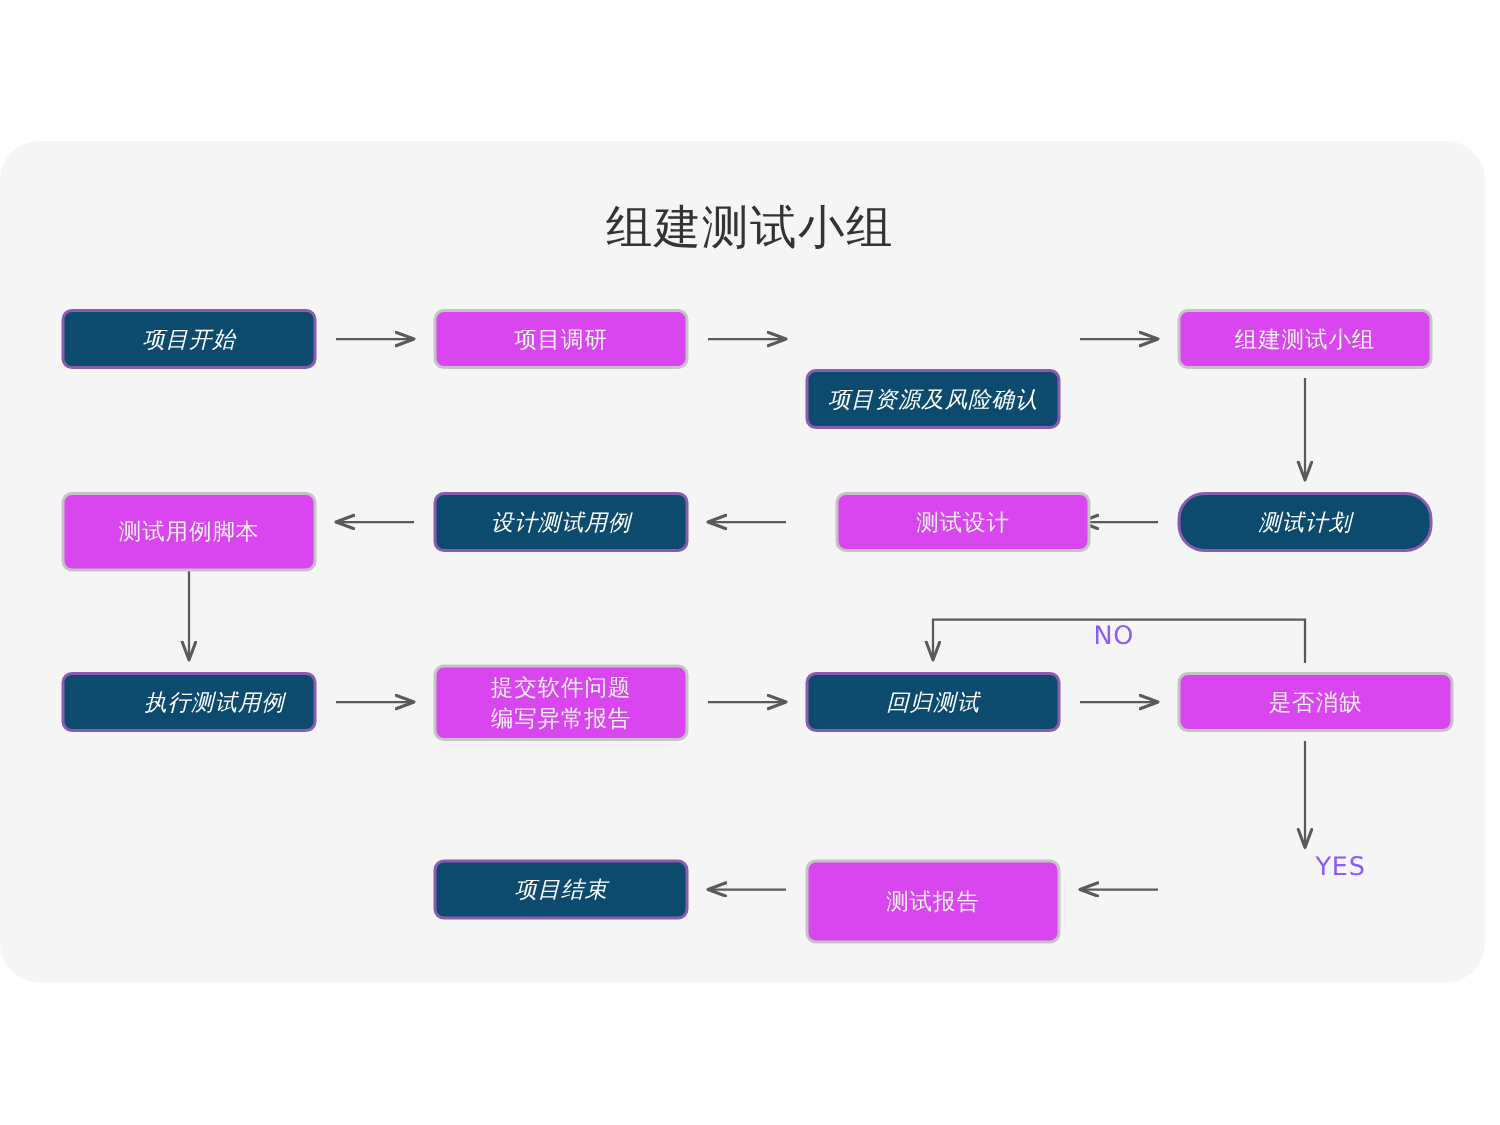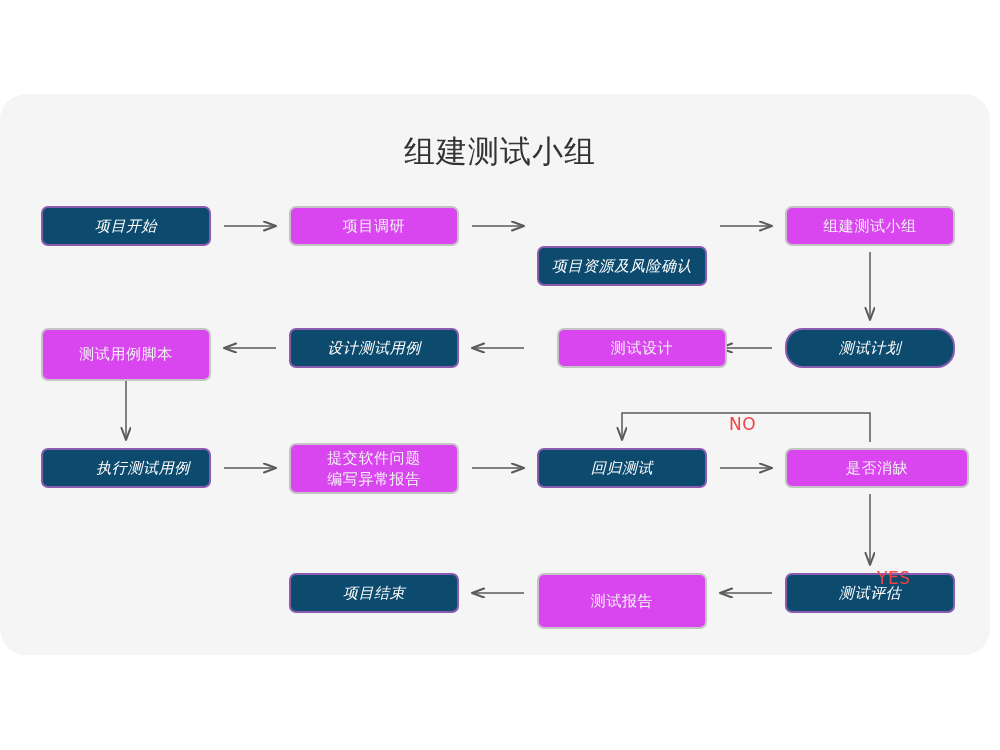--- a/index.html
+++ b/index.html
@@ -79,21 +79,21 @@
   .node.gray {
     background: #d946ef;
     border: 2px solid #c4c4c4;
     color: #f2f2f2;
   }
 
   
   .edge-label {
     position: absolute;
     font-size: 17px;
-    color: #ef4444;
+    color: #8b5cf6;
     letter-spacing: 0.5px;
     user-select: none;
   }
 </style>
 </head>
 <body>
 
 <div id="stage">
 
   <div class="card"></div>
@@ -145,18 +145,17 @@
   <div class="node purple" style="left:785px; top:328px; width:170px; height:40px;border-radius:18px;">测试计划</div>
 
   <div class="node purple" style="left:41px;  top:448px; width:170px; height:40px;padding-left:34px;">执行测试用例</div>
   <div class="node gray" style="left:289px; top:443px; width:170px; height:51px;">提交软件问题
 编写异常报告</div>
   <div class="node purple" style="left:537px; top:448px; width:170px; height:40px;">回归测试</div>
   <div class="node gray" style="left:785px; top:448px; width:184px; height:40px;">是否消缺</div>
 
   <div class="node purple" style="left:289px; top:573px; width:170px; height:40px;">项目结束</div>
   <div class="node gray" style="left:537px; top:573px; width:170px; height:56px;">测试报告</div>
-  <div class="node purple" style="left:785px; top:573px; width:170px; height:40px;">测试评估</div>
 
   <div class="edge-label" style="left:729px; top:414px;">NO</div>
   <div class="edge-label" style="left:877px; top:522px;margin-top:46px;">YES</div>
 
 </div>
 
 </body></html>

